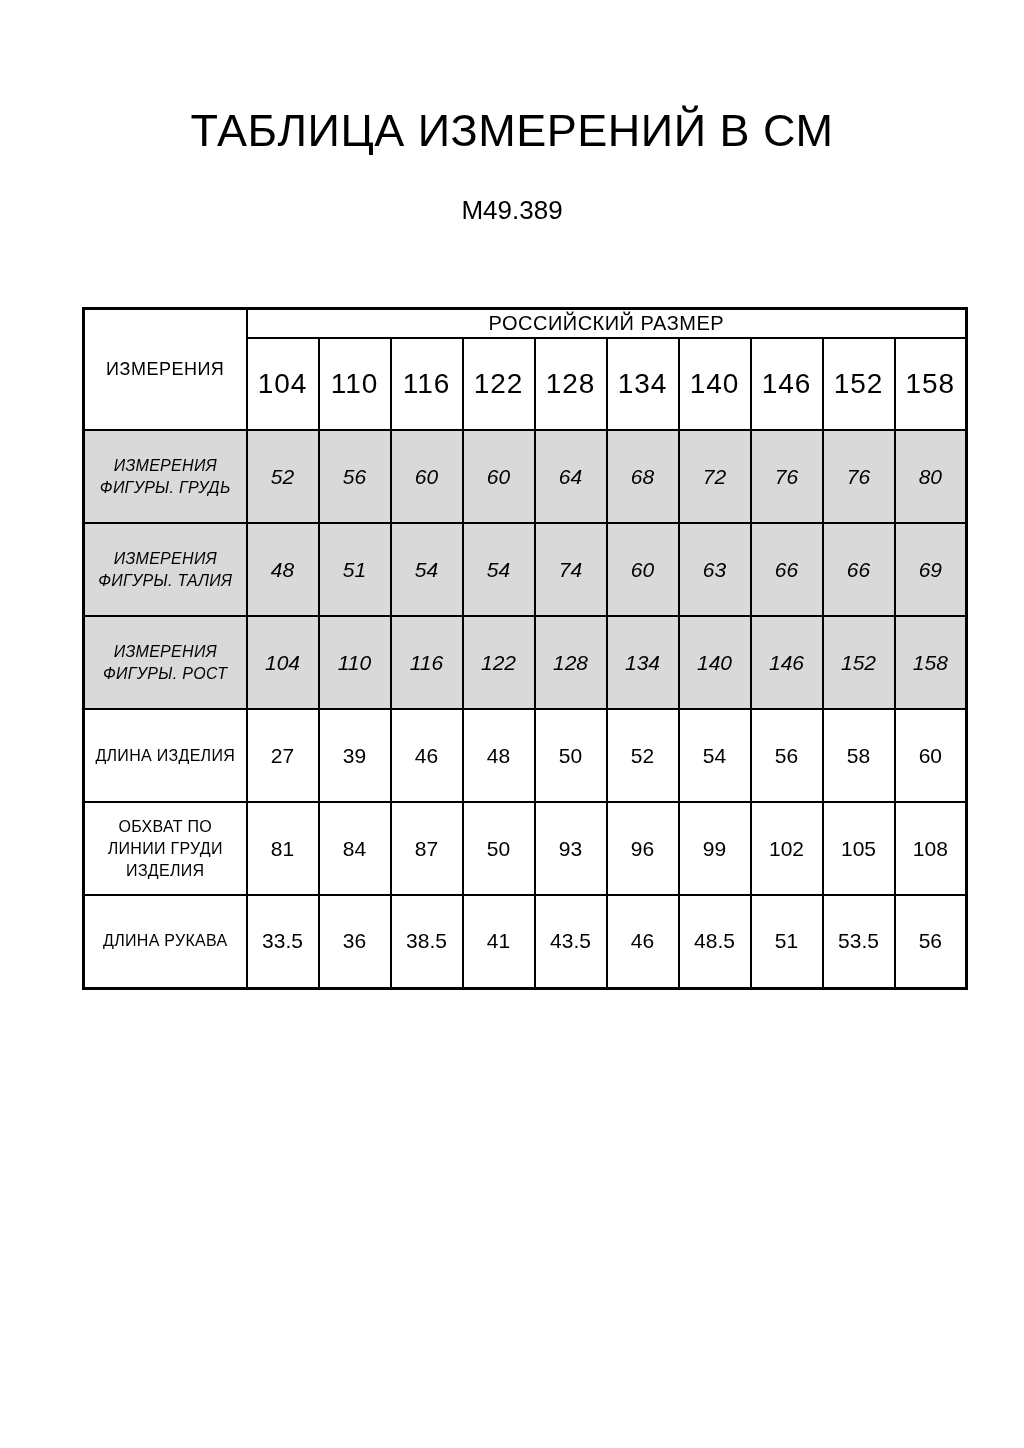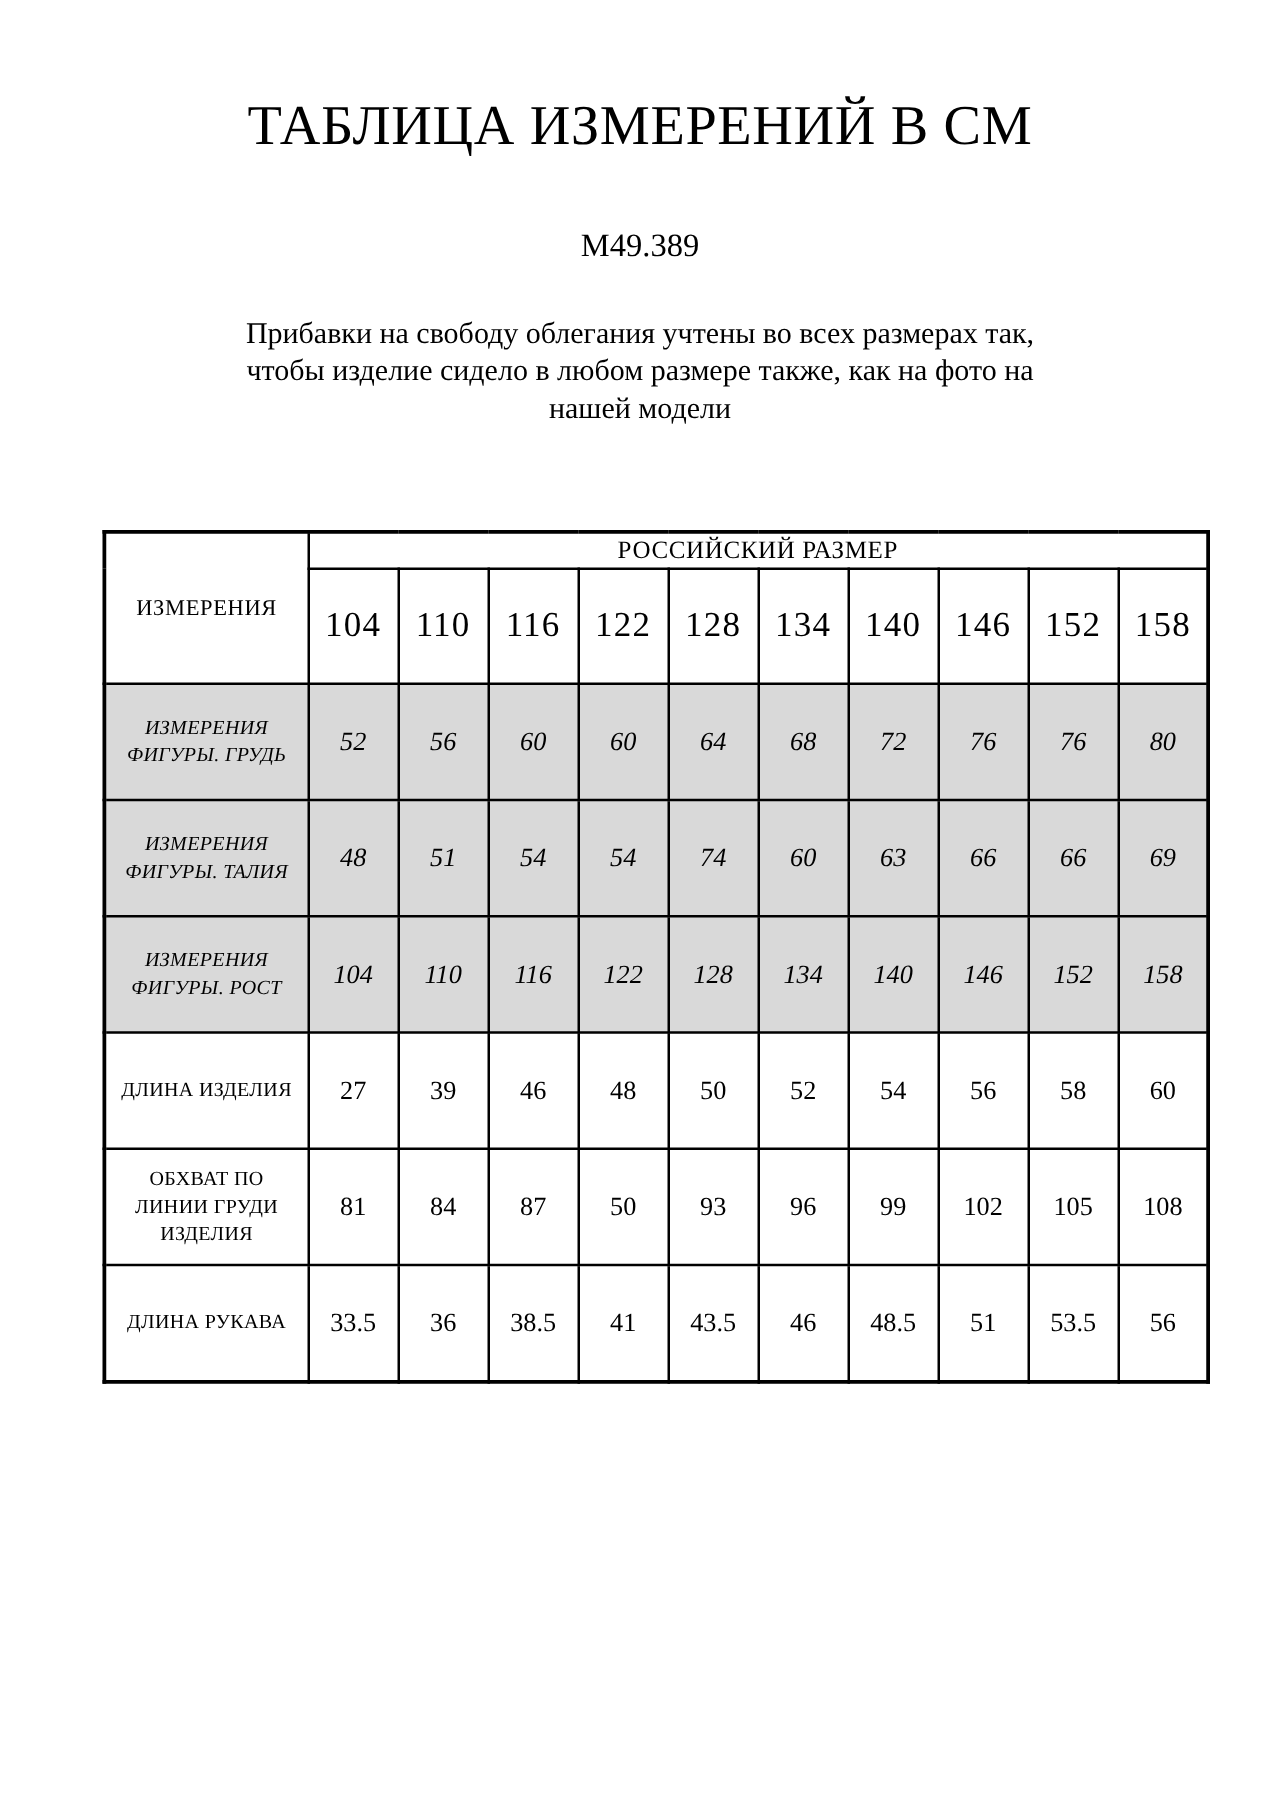--- a/index.html
+++ b/index.html
@@ -9,34 +9,34 @@
     --shaded:#d9d9d9;
   }
   *{box-sizing:border-box;}
   html,body{margin:0;padding:0;background:#ffffff;}
   .page{
     position:relative;
     width:1024px;
     height:1160px;
     background:var(--bg);
     color:var(--text);
-    font-family:Liberation Serif, serif;
-    padding-top:76px;
+    font-family:Liberation Sans, sans-serif;
+    padding-top:107px;
     overflow:hidden;
   }
   .title{
     margin:0;
     font-size:45px;
     line-height:48px;
     font-weight:400;
     text-align:center;
     letter-spacing:0.5px;
   }
   .model{
-    margin-top:58px;
+    margin-top:40px;
     font-size:26px;
     line-height:30px;
     text-align:center;
   }
   .note{
     margin:40px auto 0 auto;
     width:900px;
     font-size:24px;
     line-height:30px;
     text-align:center;
@@ -84,23 +84,20 @@
   }
   tr.shaded th, tr.shaded td{background:var(--shaded);}
   tr.italic th, tr.italic td{font-style:italic;}
 </style>
 </head>
 <body>
 
 <div class="page">
   <h1 class="title">ТАБЛИЦА ИЗМЕРЕНИЙ В СМ</h1>
   <div class="model">М49.389</div>
-  <p class="note">Прибавки на свободу облегания учтены во всех размерах так,
-чтобы изделие сидело в любом размере также, как на фото на
-нашей модели</p>
 
   <table class="size-table">
     <colgroup>
       <col style="width:163px">
       <col span="10" style="width:72px">
     </colgroup>
     <thead>
       <tr class="span-header-row">
         <th class="corner-cell" rowspan="2">ИЗМЕРЕНИЯ</th>
         <th class="span-header" colspan="10">РОССИЙСКИЙ РАЗМЕР</th>

